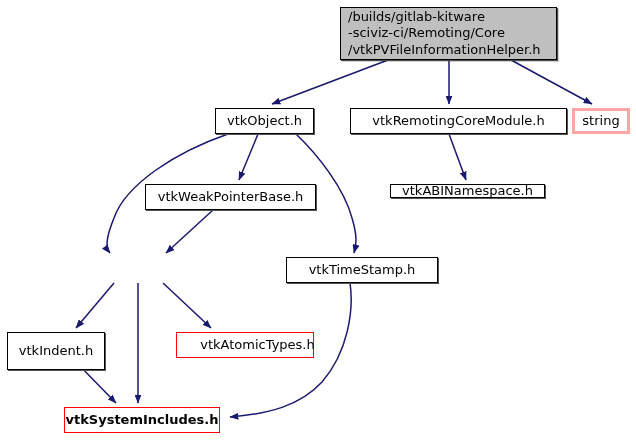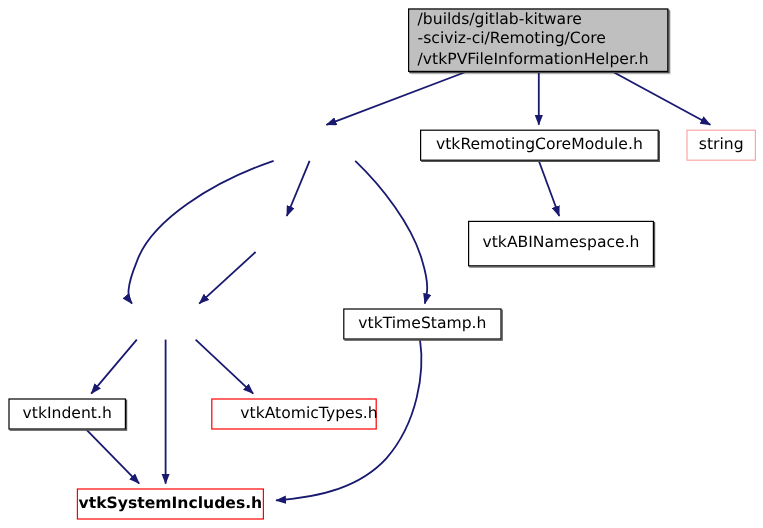--- a/index.html
+++ b/index.html
@@ -50,21 +50,21 @@
     line-height: 16.5px;
   }
   .node.shadowed {
     box-shadow: 1px 1px 0 0 #555555;
   }
   .node.red {
     border: 1.6px solid #ff0000;
     box-shadow: none;
   }
   .node.gray-border {
-    border: 1px solid #fca5a5;
+    border: 3px solid #fca5a5;
     box-shadow: none;
     color: #000000;
   }
   .node-label {
     display: block;
   }
 </style>
 </head>
 <body>
 
@@ -105,40 +105,46 @@
       <path d="M 350,283 C 354,310 348,352 322,382 C 300,406 268,414 230,417"></path>
     </g>
   </svg>
 
   <div class="node root" style="left:340px; top:7px; width:217px; height:53px;">
     <span class="node-label">/builds/gitlab-kitware
 -sciviz-ci/Remoting/Core
 /vtkPVFileInformationHelper.h</span>
   </div>
 
+  <div class="node shadowed" style="left:215px; top:108px; width:99px; height:26px;">
+    <span class="node-label">vtkObject.h</span>
+  </div>
 
-  <div class="node shadowed" style="left:350px; top:108px; width:199px; height:26px;">
+  <div class="node shadowed" style="left:350px; top:108px; width:217px; height:26px;">
     <span class="node-label">vtkRemotingCoreModule.h</span>
   </div>
 
   <div class="node gray-border" style="left:572px; top:108px; width:58px; height:26px;">
     <span class="node-label">string</span>
   </div>
 
+  <div class="node shadowed" style="left:145px; top:184px; width:171px; height:26px;">
+    <span class="node-label">vtkWeakPointerBase.h</span>
+  </div>
 
-  <div class="node shadowed" style="left:390px; top:184px; width:155px; height:38px;">
+  <div class="node shadowed" style="left:390px; top:184px; width:155px; height:14px;">
     <span class="node-label">vtkABINamespace.h</span>
   </div>
 
 
-  <div class="node shadowed" style="left:286px; top:257px; width:132px; height:26px;">
+  <div class="node shadowed" style="left:286px; top:257px; width:152px; height:26px;">
     <span class="node-label">vtkTimeStamp.h</span>
   </div>
 
-  <div class="node shadowed" style="left:7px; top:332px; width:98px; height:26px;">
+  <div class="node shadowed" style="left:7px; top:332px; width:98px; height:38px;">
     <span class="node-label">vtkIndent.h</span>
   </div>
 
   <div class="node red" style="left:176px; top:332px; width:138px; height:26px;padding-left:25px;">
     <span class="node-label">vtkAtomicTypes.h</span>
   </div>
 
   <div class="node red" style="left:64px; top:407px; width:156px; height:26px;font-weight:bold;">
     <span class="node-label">vtkSystemIncludes.h</span>
   </div>

